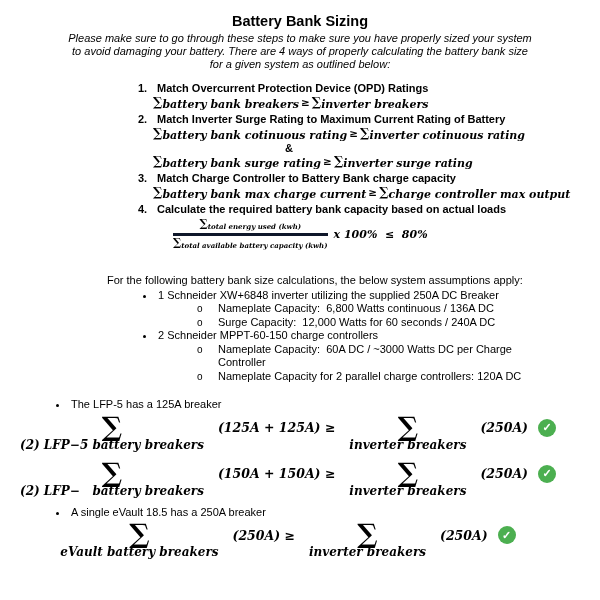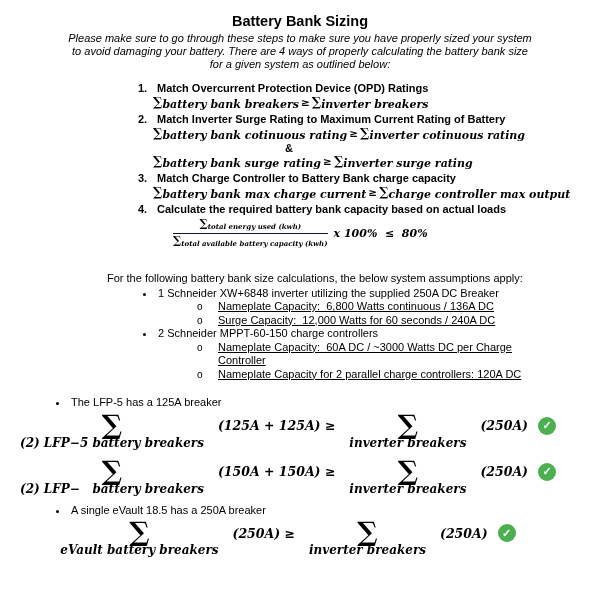--- a/index.html
+++ b/index.html
@@ -45,36 +45,36 @@
   .fsub {
     font-size: 11px; font-style: italic; font-weight: bold;
     font-family: "DejaVu Serif", serif;
     vertical-align: -2px; white-space: pre;
   }
   .op { font-size: 10.5px; font-weight: bold; padding: 0 2px; }
   .joiner { font-weight: bold; font-size: 11px; line-height: 11px; padding-left: 128px; }
   
   .fracrow { display: flex; align-items: center; margin: 2px 0 2px 16px; }
   .frac { display: inline-flex; flex-direction: column; text-align: center; font-family: "DejaVu Serif", serif; }
-  .fracnum { border-bottom: 1px solid #0f172a; padding: 0 3px 1px 3px; line-height: 11px; }
+  .fracnum { border-bottom: 3px solid #0f172a; padding: 0 3px 1px 3px; line-height: 11px; }
   .fracden { padding-top: 1px; line-height: 11px; }
   .frac .sig { font-size: 11px; }
   .frac .fsub { font-size: 7px; }
   .fracrhs {
     font-family: "DejaVu Serif", serif;
     font-style: italic; font-weight: bold;
     font-size: 11px; margin-left: 6px; white-space: pre;
   }
   
   .assumptions { margin: 21px 0 0 107px; line-height: 13.5px; }
   .assum-intro { margin-bottom: 1px; }
   ul.l1 { margin: 0; padding-left: 49px; list-style: disc; width: 400px; }
   ul.l1 > li { margin: 0; padding-left: 2px; }
   ul.l2 { margin: 0; padding-left: 56px; list-style: none; width: 310px; }
-  ul.l2 > li { position: relative; padding-left: 4px; text-decoration: underline; }
+  ul.l2 > li { position: relative; padding-left: 4px; }
   ul.l2 > li::before { content: "o"; position: absolute; left: -17px; top: 0; font-size: 10px; }
   .prewrap { white-space: pre-wrap; }
   
   .checks { margin-top: 15px; }
   .check-section { margin-bottom: 4px; }
   ul.check-bullet { margin: 0; padding-left: 69px; list-style: disc; }
   ul.check-bullet > li { padding-left: 2px; line-height: 13.5px; }
   .bigformula {
     display: flex;
     justify-content: center;

